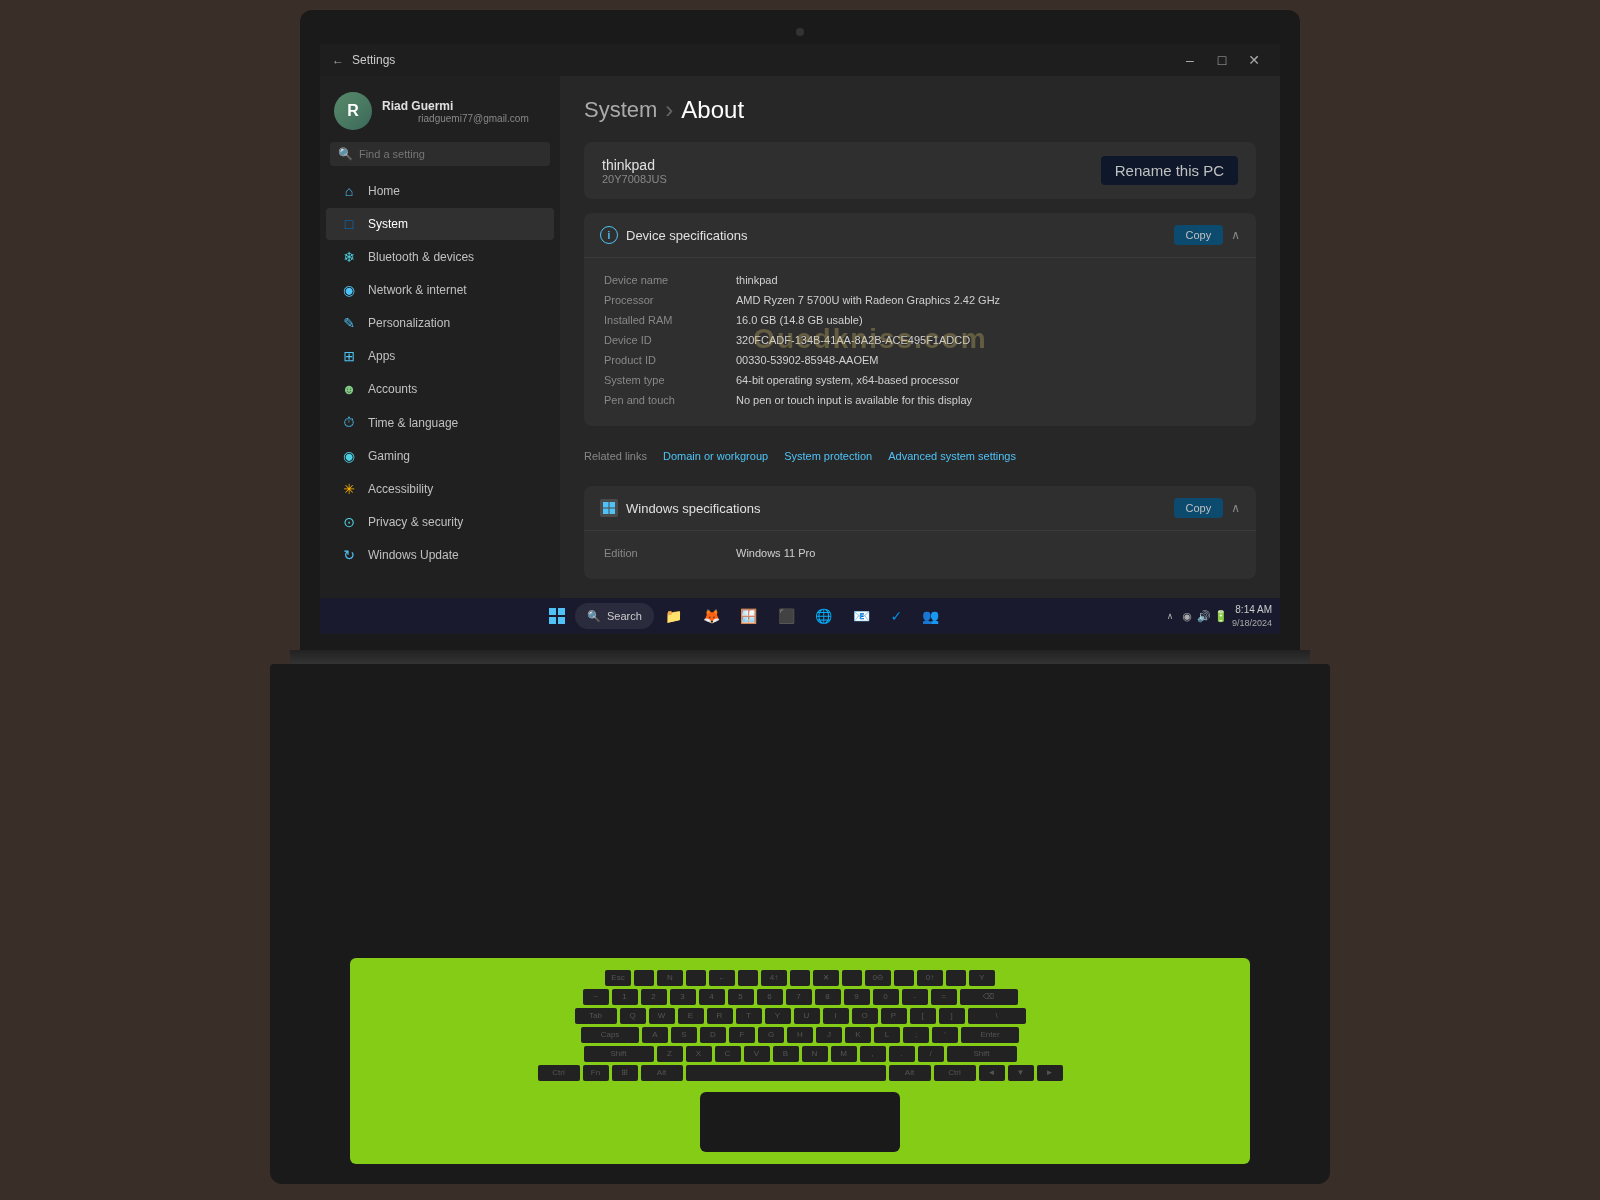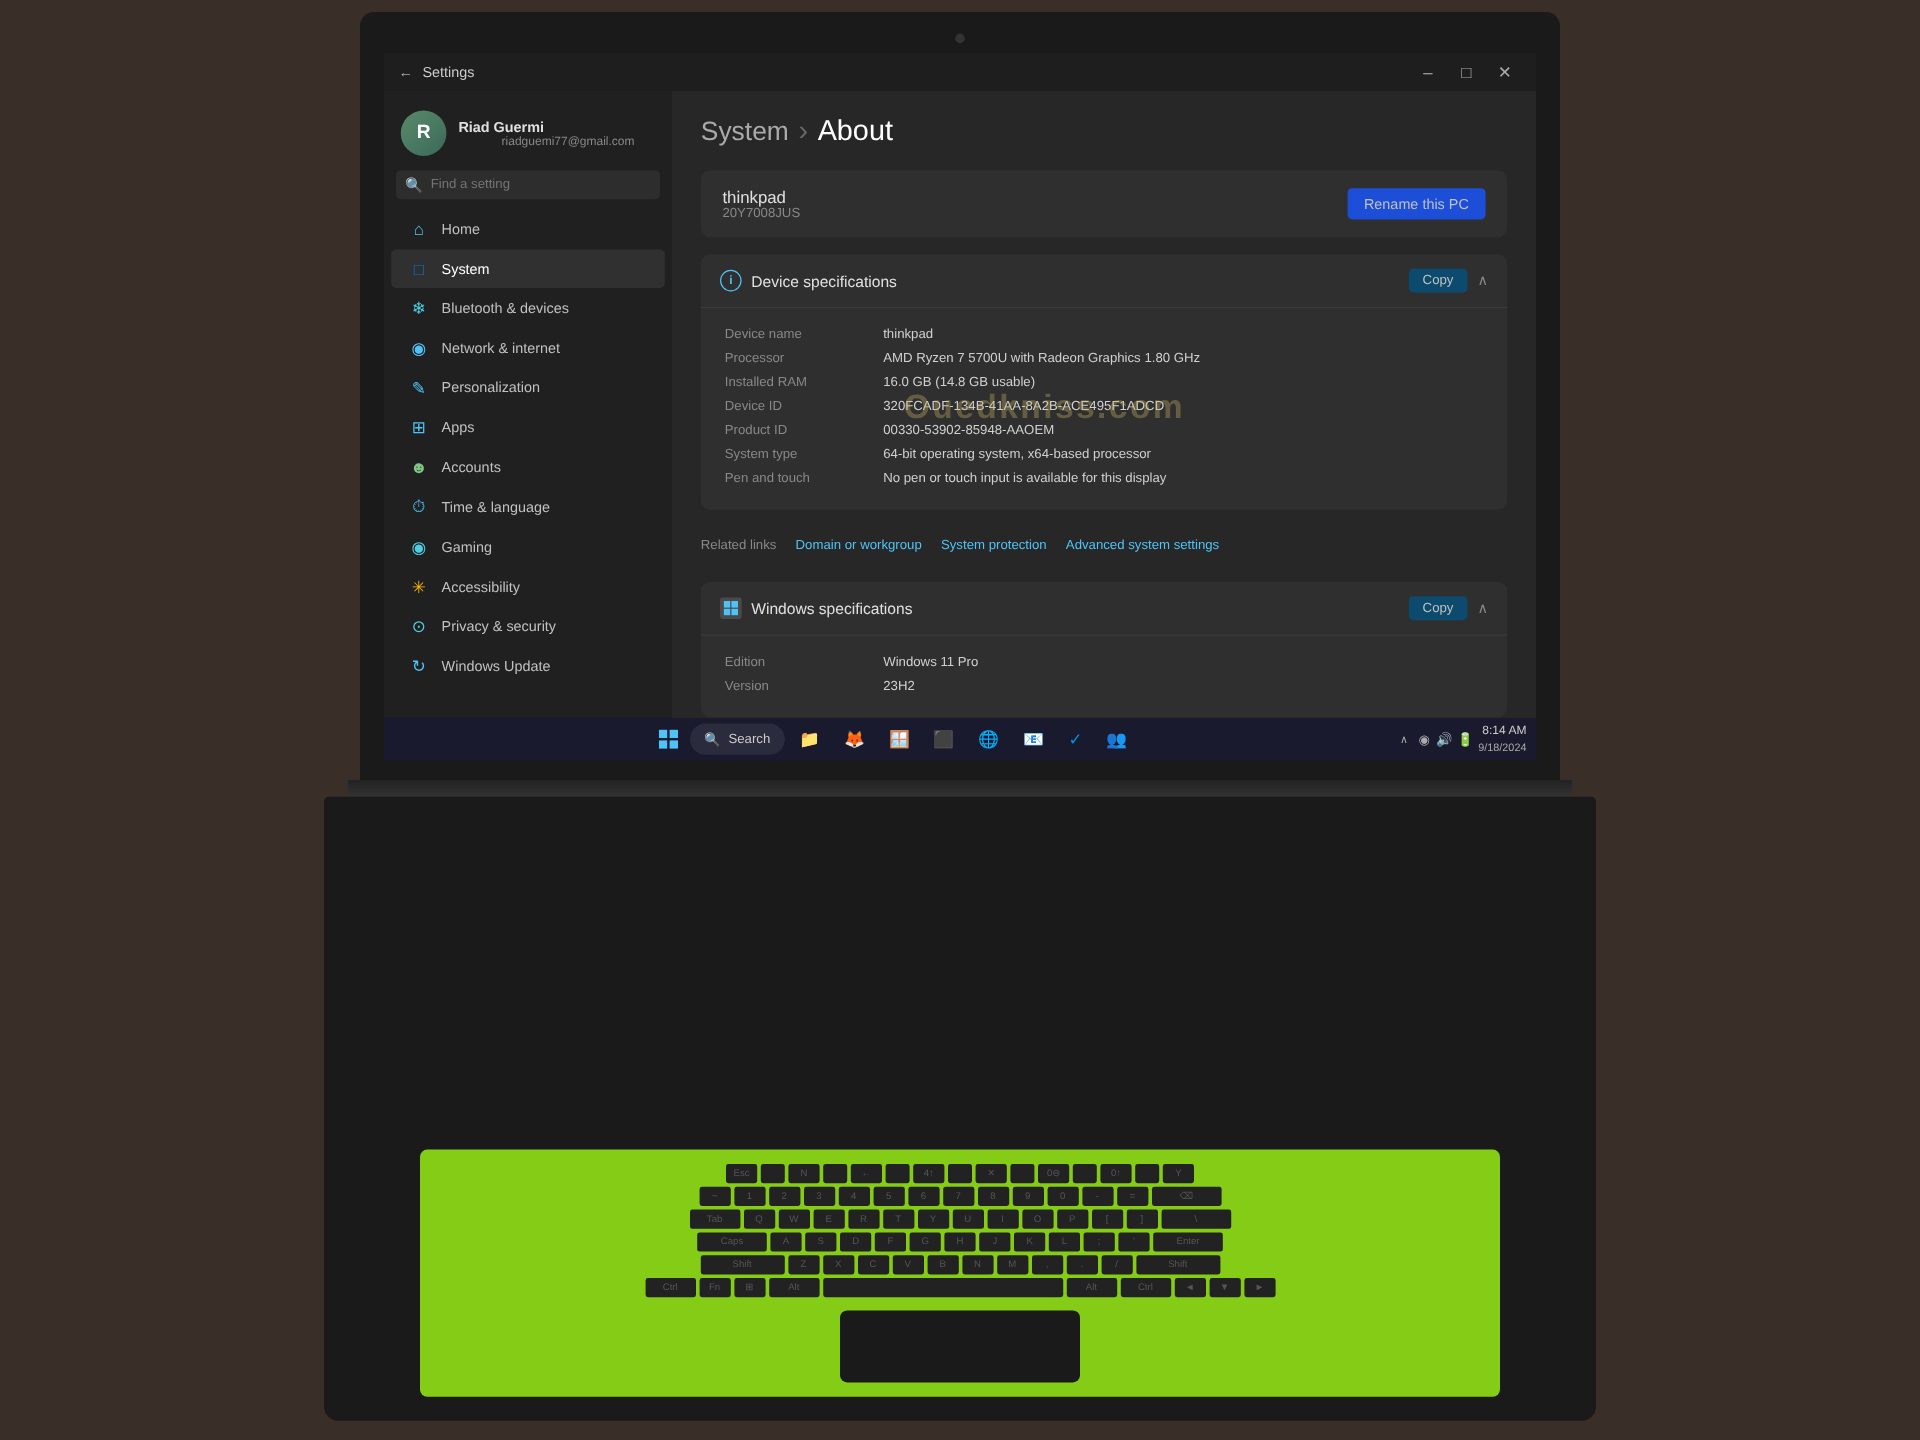--- a/index.html
+++ b/index.html
@@ -189,26 +189,26 @@
       border-radius: 8px;
       padding: 14px 18px;
       display: flex;
       align-items: center;
       justify-content: space-between;
       margin-bottom: 14px;
     }
     .device-name-text h3 { color: #e0e0e0; font-size: 14px; font-weight: 500; }
     .device-name-text p { color: #888; font-size: 11px; }
     .rename-btn {
-      background: #1d4ed8;
+      background: #0f172a;
       border: none;
       color: #c0c0c0;
       padding: 6px 14px;
       border-radius: 4px;
-      font-size: 12px;
+      font-size: 15px;
       cursor: pointer;
     }
 
     
     .specs-section {
       background: #2f2f2f;
       border-radius: 8px;
       margin-bottom: 14px;
       overflow: hidden;
     }
@@ -529,21 +529,21 @@
                 <span class="chevron">∧</span>
               </div>
             </div>
             <div class="specs-body">
               <div class="spec-row">
                 <span class="spec-label">Device name</span>
                 <span class="spec-value">thinkpad</span>
               </div>
               <div class="spec-row">
                 <span class="spec-label">Processor</span>
-                <span class="spec-value">AMD Ryzen 7 5700U with Radeon Graphics    1.80 GHz</span>
+                <span class="spec-value">AMD Ryzen 7 5700U with Radeon Graphics    2.42 GHz</span>
               </div>
               <div class="spec-row">
                 <span class="spec-label">Installed RAM</span>
                 <span class="spec-value">16.0 GB (14.8 GB usable)</span>
               </div>
               <div class="spec-row">
                 <span class="spec-label">Device ID</span>
                 <span class="spec-value">320FCADF-134B-41AA-8A2B-ACE495F1ADCD</span>
               </div>
               <div class="spec-row">
@@ -585,24 +585,20 @@
                 <button class="copy-btn">
                   <span>Copy</span>
                 </button>
                 <span class="chevron">∧</span>
               </div>
             </div>
             <div class="specs-body">
               <div class="spec-row">
                 <span class="spec-label">Edition</span>
                 <span class="spec-value">Windows 11 Pro</span>
-              </div>
-              <div class="spec-row">
-                <span class="spec-label">Version</span>
-                <span class="spec-value">23H2</span>
               </div>
 
             </div>
           </div>
 
           <div class="watermark">Ouedkniss.com</div>
 
         </div>
 
       </div>

